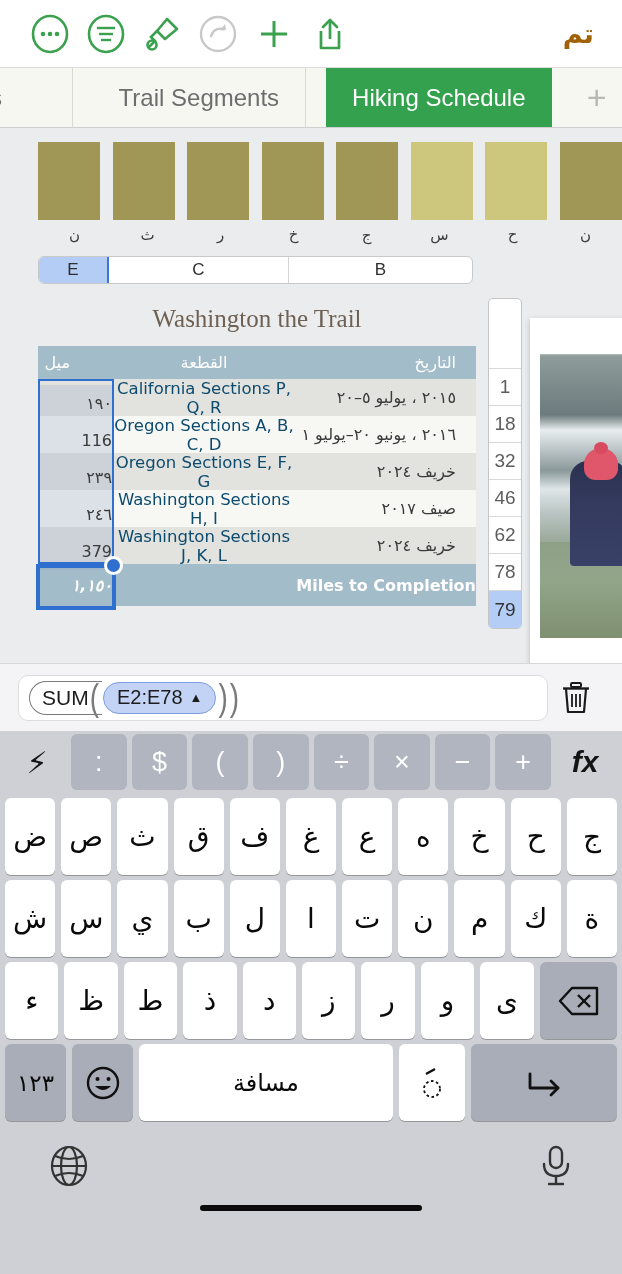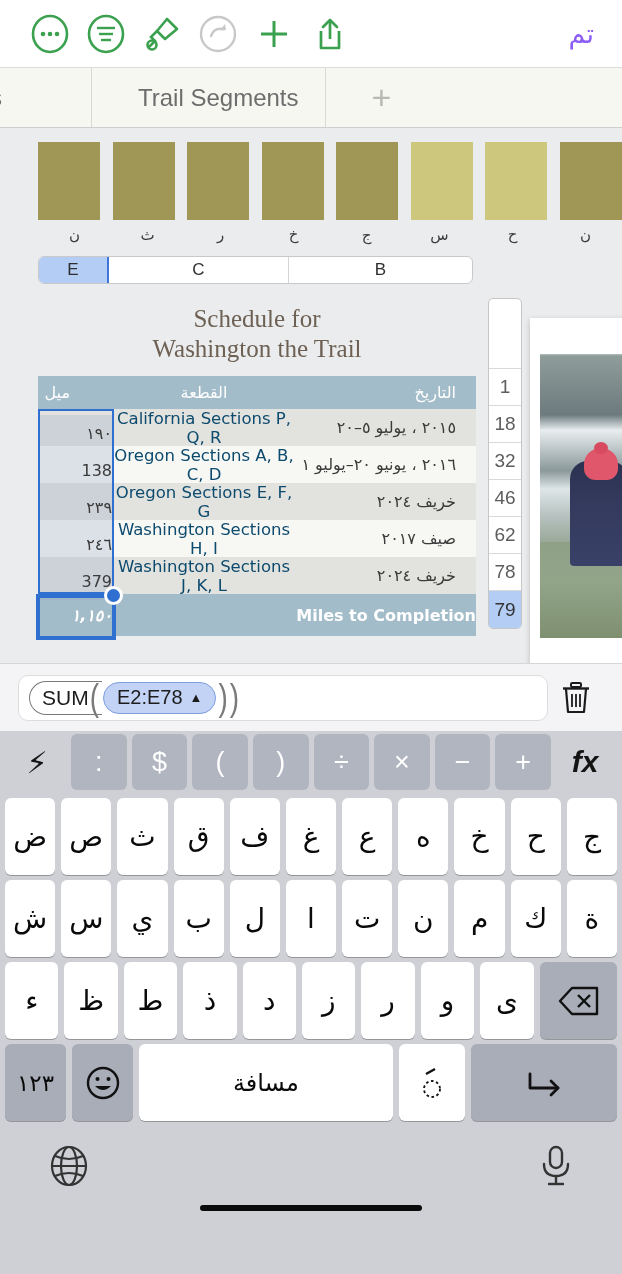--- a/index.html
+++ b/index.html
@@ -18,23 +18,24 @@
     padding: 0 22px;
     border-bottom: 1px solid #dcdcdc;
   }
   .tb-icon {
     width: 56px; height: 56px;
     display: flex; align-items: center; justify-content: center;
     cursor: pointer;
   }
   .tb-spacer { flex: 1; }
   .tb-done {
-    color: #8b5cf6; font-size: 27px; padding: 0 6px;
+    color: #a16207; font-size: 27px; padding: 0 6px;
     font-family: "DejaVu Sans", sans-serif;
     direction: rtl;
+    font-weight: bold;
   }
 
   
   .tabbar {
     height: 60px; background: #f7f7f2;
     display: flex; align-items: stretch;
     border-bottom: 1px solid #cfcfcf;
     gap: 20px;
   }
   .tab {
@@ -326,20 +327,23 @@
     <div class="tb-done">تم</div>
   </div>
 
   <div class="tabbar">
     <div class="tab partial">
       <span>s</span>
     </div>
     <div class="tab">
       <span>Trail Segments</span>
     </div>
+    <div class="tab active">
+      <span>Hiking Schedule</span>
+    </div>
     <div class="tab-add">+</div>
   </div>
 
   <div class="canvas">
 
     <div class="chartstrip">
       <div class="bar-wrap">
           <div class="bar" style="height:78px;background:#a09757"></div>
         </div>
       <div style="width:13px"></div>
@@ -384,21 +388,20 @@
     </div>
 
     <div class="segwrap">
       <div class="seg sel" style="width:70px">E</div>
       <div class="seg" style="width:180px">C</div>
       <div class="seg" style="flex:1">B</div>
     </div>
 
     <div class="tableblock">
       <div class="sheet-title">
-        <div>Schedule for</div>
         <div>Washington the Trail</div>
       </div>
 
       <div style="position:relative">
         <div class="thead">
           <div class="c-date">التاريخ</div>
           <div class="c-sect">القطعة</div>
           <div class="c-miles">ميل</div>
         </div>
 
@@ -406,21 +409,21 @@
           <div class="c-date">٢٠١٥ ، يوليو ٥–٢٠</div>
           <div class="c-sect">California Sections P, Q, R</div>
           <div class="c-miles">
               <span>١٩٠</span>
             </div>
         </div>
         <div class="trow even">
           <div class="c-date">٢٠١٦ ، يونيو ٢٠–يوليو ١</div>
           <div class="c-sect">Oregon Sections A, B, C, D</div>
           <div class="c-miles">
-              <span>138</span>
+              <span>116</span>
             </div>
         </div>
         <div class="trow odd">
           <div class="c-date">خريف ٢٠٢٤</div>
           <div class="c-sect">Oregon Sections E, F, G</div>
           <div class="c-miles">
               <span>٢٣٩</span>
             </div>
         </div>
         <div class="trow even">

